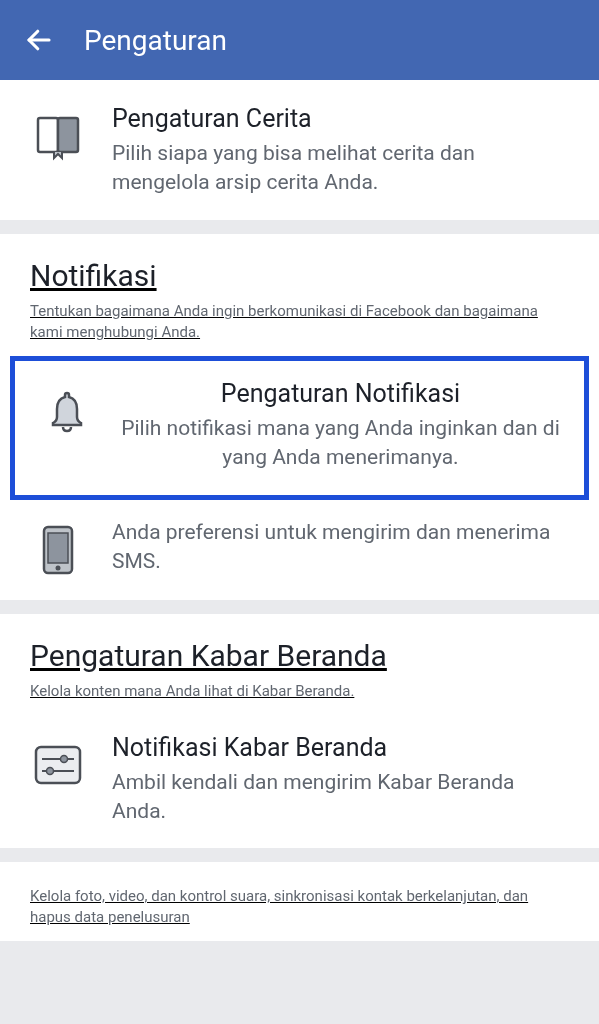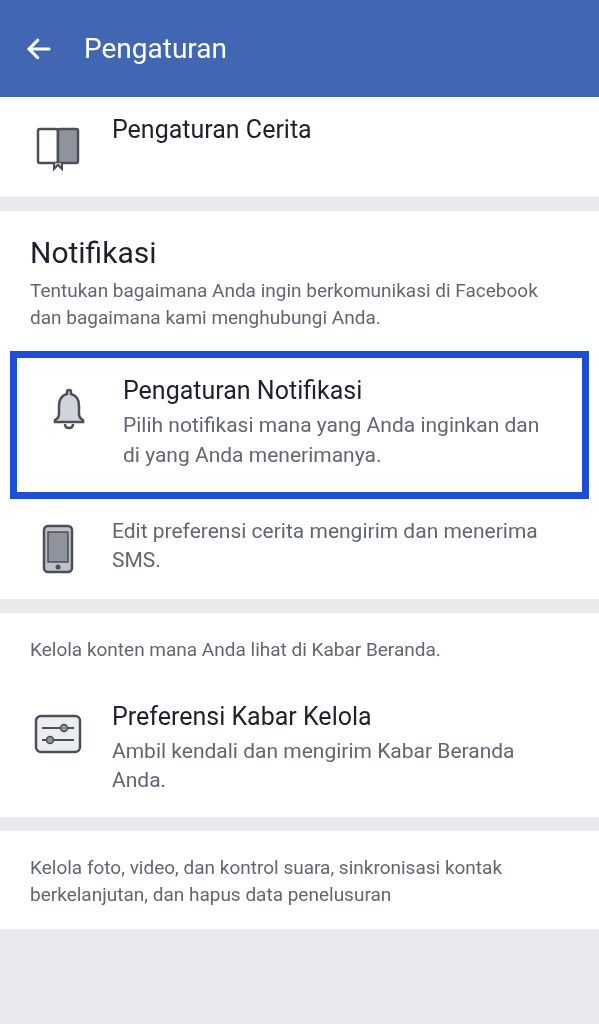--- a/index.html
+++ b/index.html
@@ -8,21 +8,21 @@
       box-sizing: border-box;
       font-family: -apple-system, BlinkMacSystemFont, "Segoe UI", Roboto, Helvetica, Arial, sans-serif;
     }
     body {
       width: 599px;
       background: #e9eaed;
     }
     .header {
       background: #4267b2;
       color: #fff;
-      height: 97px;
+      height: 80px;
       display: flex;
       align-items: center;
       padding: 16px 18px;
     }
     .back-btn {
       color: #fff;
       font-size: 32px;
       padding: 8px 10px 8px 6px;
       margin-right: 20px;
       display: flex;
@@ -30,42 +30,44 @@
     }
     .header-title {
       font-size: 28px;
       font-weight: 400;
     }
     .section {
       background: #fff;
       margin-bottom: 14px;
     }
     .section-header {
-      padding: 24px 30px 20px 30px;
+      padding: 24px 30px 13px 30px;
+      text-decoration: underline;
     }
     .section-title {
       font-size: 30px;
       color: #1d2129;
       font-weight: 400;
       margin-bottom: 8px;
     }
     .section-desc {
-      font-size: 19px;
+      font-size: 15px;
       color: #616770;
       line-height: 1.4;
     }
     .item {
       display: flex;
       align-items: flex-start;
       padding: 18px 30px 22px 30px;
     }
     .item.highlighted {
-      border: 7px solid #1d4ed8;
+      border: 5px solid #1d4ed8;
       margin: 0 10px;
       padding: 18px 24px 22px 24px;
+      text-align: center;
     }
     .item-icon {
       width: 56px;
       height: 56px;
       flex-shrink: 0;
       margin-right: 26px;
       display: flex;
       align-items: center;
       justify-content: center;
       margin-top: 4px;
@@ -79,20 +81,21 @@
       font-weight: 400;
       margin-bottom: 6px;
     }
     .item-desc {
       font-size: 21px;
       color: #616770;
       line-height: 1.4;
     }
     .first-section {
       margin-top: 0;
+      padding-top: 6px;
     }
   </style>
 </head>
 <body>
 
 <div class="header">
   <div class="back-btn">
     <svg width="30" height="30" viewBox="0 0 24 24" fill="none" stroke="#fff" stroke-width="2.5" stroke-linecap="round" stroke-linejoin="round">
       <line x1="20" y1="12" x2="4" y2="12"></line>
       <polyline points="11 19 4 12 11 5"></polyline>
@@ -105,20 +108,21 @@
   <div class="item">
     <div class="item-icon">
       <svg width="52" height="52" viewBox="0 0 52 52">
         <path d="M6 10 Q6 8 8 8 L24 8 Q26 8 26 10 L26 40 Q26 42 24 42 L8 42 Q6 42 6 40 Z" fill="#fff" stroke="#4b4f56" stroke-width="2.5"></path>
         <path d="M26 10 Q26 8 28 8 L44 8 Q46 8 46 10 L46 40 Q46 42 44 42 L28 42 Q26 42 26 40 Z" fill="#8d949e" stroke="#4b4f56" stroke-width="2.5"></path>
         <path d="M22 42 L22 48 L26 44 L30 48 L30 42" fill="#bec3c9" stroke="#4b4f56" stroke-width="2"></path>
       </svg>
     </div>
     <div class="item-content">
       <div class="item-title">Pengaturan Cerita</div>
+      <div class="item-desc">Pilih siapa yang bisa melihat cerita dan mengelola arsip cerita Anda.</div>
     </div>
   </div>
 </div>
 
 <div class="section">
   <div class="section-header">
     <div class="section-title">Notifikasi</div>
     <div class="section-desc">Tentukan bagaimana Anda ingin berkomunikasi di Facebook dan bagaimana kami menghubungi Anda.</div>
   </div>
   <div class="item highlighted">
@@ -135,41 +139,42 @@
   </div>
   <div class="item">
     <div class="item-icon">
       <svg width="44" height="54" viewBox="0 0 44 54">
         <rect x="8" y="4" width="28" height="46" rx="4" fill="#bec3c9" stroke="#4b4f56" stroke-width="2.5"></rect>
         <rect x="12" y="10" width="20" height="30" fill="#8d949e" stroke="#4b4f56" stroke-width="1.5"></rect>
         <circle cx="22" cy="45" r="2.5" fill="#4b4f56"></circle>
       </svg>
     </div>
     <div class="item-content">
-      <div class="item-desc">Edit preferensi cerita mengirim dan menerima SMS.</div>
+      <div class="item-desc">Anda preferensi untuk mengirim dan menerima SMS.</div>
     </div>
   </div>
 </div>
 
 <div class="section">
   <div class="section-header">
+    <div class="section-title">Pengaturan Kabar Beranda</div>
     <div class="section-desc">Kelola konten mana Anda lihat di Kabar Beranda.</div>
   </div>
   <div class="item">
     <div class="item-icon">
       <svg width="52" height="44" viewBox="0 0 52 44">
         <rect x="4" y="4" width="44" height="36" rx="5" fill="#ebedf0" stroke="#4b4f56" stroke-width="2.5"></rect>
         <line x1="10" y1="16" x2="42" y2="16" stroke="#4b4f56" stroke-width="2"></line>
         <circle cx="32" cy="16" r="3.5" fill="#8d949e" stroke="#4b4f56" stroke-width="1.5"></circle>
         <line x1="10" y1="28" x2="42" y2="28" stroke="#4b4f56" stroke-width="2"></line>
         <circle cx="18" cy="28" r="3.5" fill="#8d949e" stroke="#4b4f56" stroke-width="1.5"></circle>
       </svg>
     </div>
     <div class="item-content">
-      <div class="item-title">Preferensi Kabar Kelola</div>
+      <div class="item-title">Notifikasi Kabar Beranda</div>
       <div class="item-desc">Ambil kendali dan mengirim Kabar Beranda Anda.</div>
     </div>
   </div>
 </div>
 
 <div class="section">
   <div class="section-header">
     <div class="section-desc">Kelola foto, video, dan kontrol suara, sinkronisasi kontak berkelanjutan, dan hapus data penelusuran</div>
   </div>
 </div>

